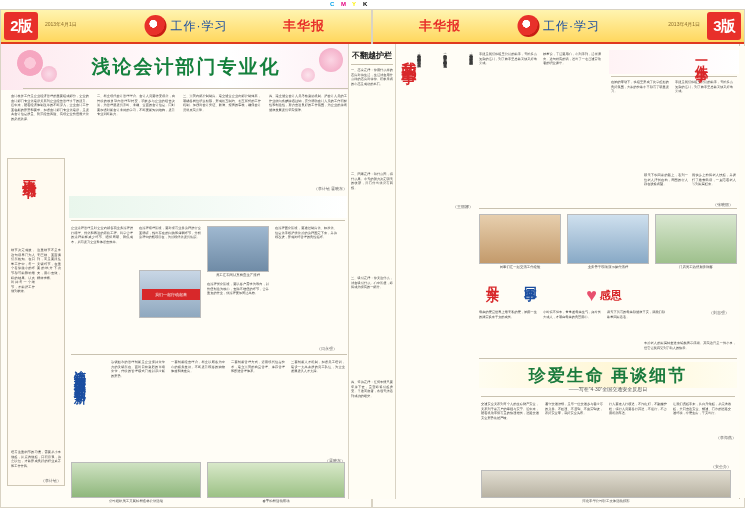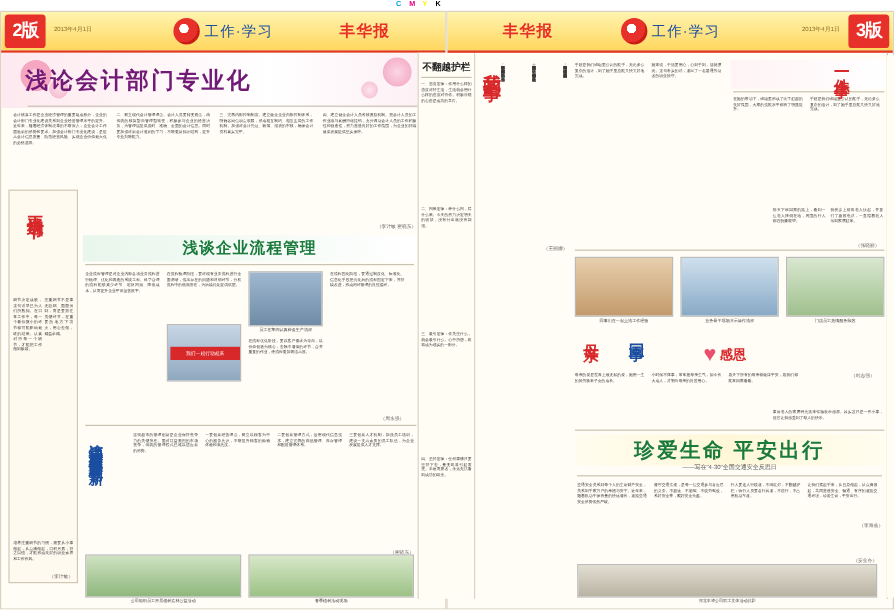--- a/index.html
+++ b/index.html
@@ -27,21 +27,21 @@
   .mastlogo .swirl{width:22px;height:22px;border-radius:50%;background:radial-gradient(circle at 40% 40%,#ffffff 0 20%,#e8302a 22% 60%,#c81d14 62% 100%);}
   .mastlogo .txt{font-size:12px;font-weight:normal;color:#1b4ea0;letter-spacing:1px;}
   .mastbrand{position:absolute;top:7px;font-size:13px;font-weight:bold;color:#e8302a;letter-spacing:1px;
              writing-mode:horizontal-tb;}
   .mastbrand.l{right:46px;} .mastbrand.r{left:46px;}
   .fakecol{font-size:3.2px;line-height:4.6px;color:#3a3a3a;text-align:justify;word-break:break-all;}
   .hl{position:absolute;box-sizing:border-box;}
   .rule{background:#c9c2b0;}
 
   
-  .h-main{font-size:19px;font-weight:bold;color:#701a75;text-align:left;letter-spacing:2px;}
+  .h-main{font-size:19px;font-weight:bold;color:#15803d;text-align:center;letter-spacing:2px;}
   .h-red{font-size:15px;font-weight:bold;color:#d8282a;text-align:center;letter-spacing:2px;}
   .h-sub{font-size:6px;color:#555;text-align:center;}
   .h-green{font-size:13px;font-weight:bold;color:#1a7a3c;letter-spacing:1px;}
   .byline{font-size:4px;color:#666;text-align:right;}
 
   .flower{position:absolute;border-radius:50%;}
   .photo{position:absolute;border:1px solid #bbb;box-sizing:border-box;overflow:hidden;}
   .cap{font-size:3.4px;color:#444;text-align:center;}
 
   .vhead{writing-mode:vertical-rl;text-orientation:upright;font-weight:bold;letter-spacing:2px;}
@@ -92,21 +92,20 @@
       <div class="boxline" style="left:6px;top:148px;width:58px;height:328px;background:#fffaf0;"></div>
       <div class="hl" style="left:20px;top:158px;height:70px;">
         <div class="vhead" style="font-size:14px;color:#d8282a;">再谈细节</div>
       </div>
       <div class="hl fakecol" style="left:10px;top:238px;width:24px;height:200px;">细节决定成败，这句话早已为人们所熟知。在日常工作中，每一个看似微小的环节都可能影响最终的结果。认真对待每一个细节，才能把工作做到极致。</div>
       <div class="hl fakecol" style="left:36px;top:238px;width:24px;height:200px;">注重细节不是事无巨细、面面俱到，而是要抓住关键环节，在重要的地方下功夫，用心去做，精益求精。</div>
       <div class="hl fakecol" style="left:10px;top:440px;width:50px;height:26px;">培养注重细节的习惯，需要从小事做起，从点滴做起，日积月累，持之以恒，才能形成良好的职业素养和工作作风。</div>
       <div class="hl byline" style="left:10px;top:468px;width:50px;">（李计敏）</div>
 
       <div class="hl" style="left:68px;top:186px;width:278px;height:22px;background:linear-gradient(90deg,#e9f6ec,#ffffff);"></div>
-      <div class="hl h-green" style="left:68px;top:188px;width:278px;text-align:center;">浅谈企业流程管理</div>
       <div class="hl rule" style="left:70px;top:210px;width:274px;height:1px;"></div>
 
       <div class="hl fakecol" style="left:70px;top:216px;width:62px;height:118px;">企业流程管理是对企业内部各项业务流程进行梳理、优化和再造的系统工程。科学合理的流程能够减少环节、缩短周期、降低成本，从而提升企业整体运营效率。</div>
       <div class="hl fakecol" style="left:138px;top:216px;width:62px;height:40px;">在流程梳理阶段，要对现有业务流程进行全面调研，找出存在的问题和薄弱环节，分析流程中的瓶颈所在，为后续优化提供依据。</div>
 
       <div class="photo" style="left:138px;top:260px;width:62px;height:48px;background:linear-gradient(#c8d6e5,#8fa8bf);">
         <div style="position:absolute;left:2px;top:18px;width:58px;height:11px;background:#d8282a;color:#fff;font-size:4px;text-align:center;line-height:11px;">我们一起行动起来</div>
       </div>
       <div class="photo" style="left:206px;top:216px;width:62px;height:46px;background:linear-gradient(#9fb8d0,#6f8ba6);"></div>
       <div class="hl cap" style="left:206px;top:263px;width:62px;">员工在车间认真检查生产流程</div>
@@ -193,21 +192,21 @@
       </div>
 
       <div class="hl fakecol" style="left:106px;top:300px;width:58px;height:42px;">母亲的爱是世界上最无私的爱，她用一生的操劳换来子女的成长。</div>
       <div class="hl fakecol" style="left:170px;top:300px;width:58px;height:42px;">小时候不懂事，常常惹母亲生气，如今长大成人，才明白母亲的良苦用心。</div>
       <div class="hl fakecol" style="left:234px;top:300px;width:58px;height:42px;">愿天下所有的母亲都健康平安，愿我们都能常回家看看。</div>
       <div class="hl byline" style="left:298px;top:300px;width:58px;">（刘志强）</div>
 
       <div class="hl rule" style="left:106px;top:348px;width:258px;height:1px;"></div>
 
       <div class="hl" style="left:106px;top:352px;width:258px;height:26px;background:linear-gradient(90deg,#fffdf0,#fff7d8,#fffdf0);"></div>
-      <div class="hl h-red" style="left:106px;top:354px;width:258px;font-size:17px;color:#1a7a3c;">珍爱生命 平安出行</div>
+      <div class="hl h-red" style="left:106px;top:354px;width:258px;font-size:17px;color:#1a7a3c;">珍爱生命 再谈细节</div>
       <div class="hl h-sub" style="left:106px;top:376px;width:258px;font-size:5px;">——写在"4·30"全国交通安全反思日</div>
       <div class="hl rule" style="left:108px;top:386px;width:254px;height:1px;"></div>
 
       <div class="hl fakecol" style="left:108px;top:392px;width:58px;height:60px;">交通安全关系到每个人的生命财产安全，关系到千家万户的幸福与安宁。近年来，随着机动车保有量的快速增长，道路交通安全形势依然严峻。</div>
       <div class="hl fakecol" style="left:172px;top:392px;width:58px;height:60px;">遵守交通法规，是每一位交通参与者应尽的义务。不超速、不酒驾、不疲劳驾驶，系好安全带，戴好安全头盔。</div>
       <div class="hl fakecol" style="left:236px;top:392px;width:58px;height:60px;">行人要走人行横道，不闯红灯，不翻越护栏；骑行人员要各行其道，不逆行，不占用机动车道。</div>
       <div class="hl fakecol" style="left:300px;top:392px;width:58px;height:60px;">让我们携起手来，从自身做起，从点滴做起，共同营造安全、畅通、有序的道路交通环境，珍爱生命，平安出行。</div>
       <div class="hl byline" style="left:300px;top:454px;width:58px;">（安全办）</div>
 
       <div class="photo" style="left:108px;top:460px;width:250px;height:28px;background:linear-gradient(#e2ded2,#b8b2a2);"></div>

